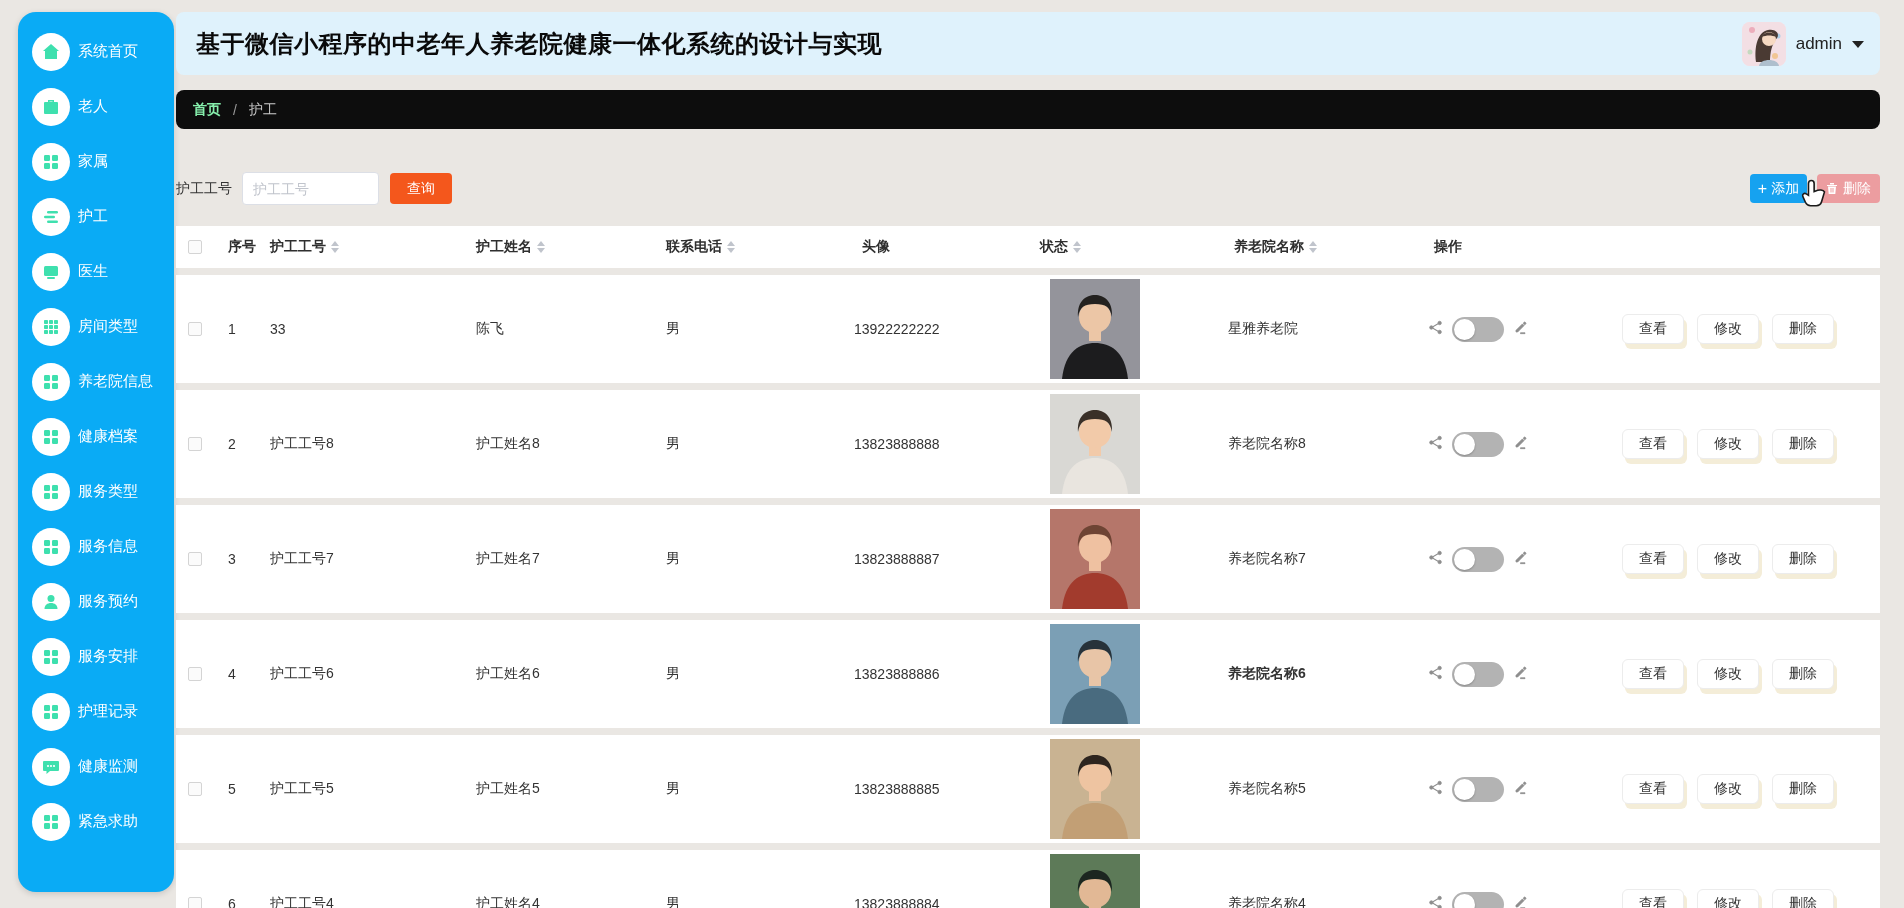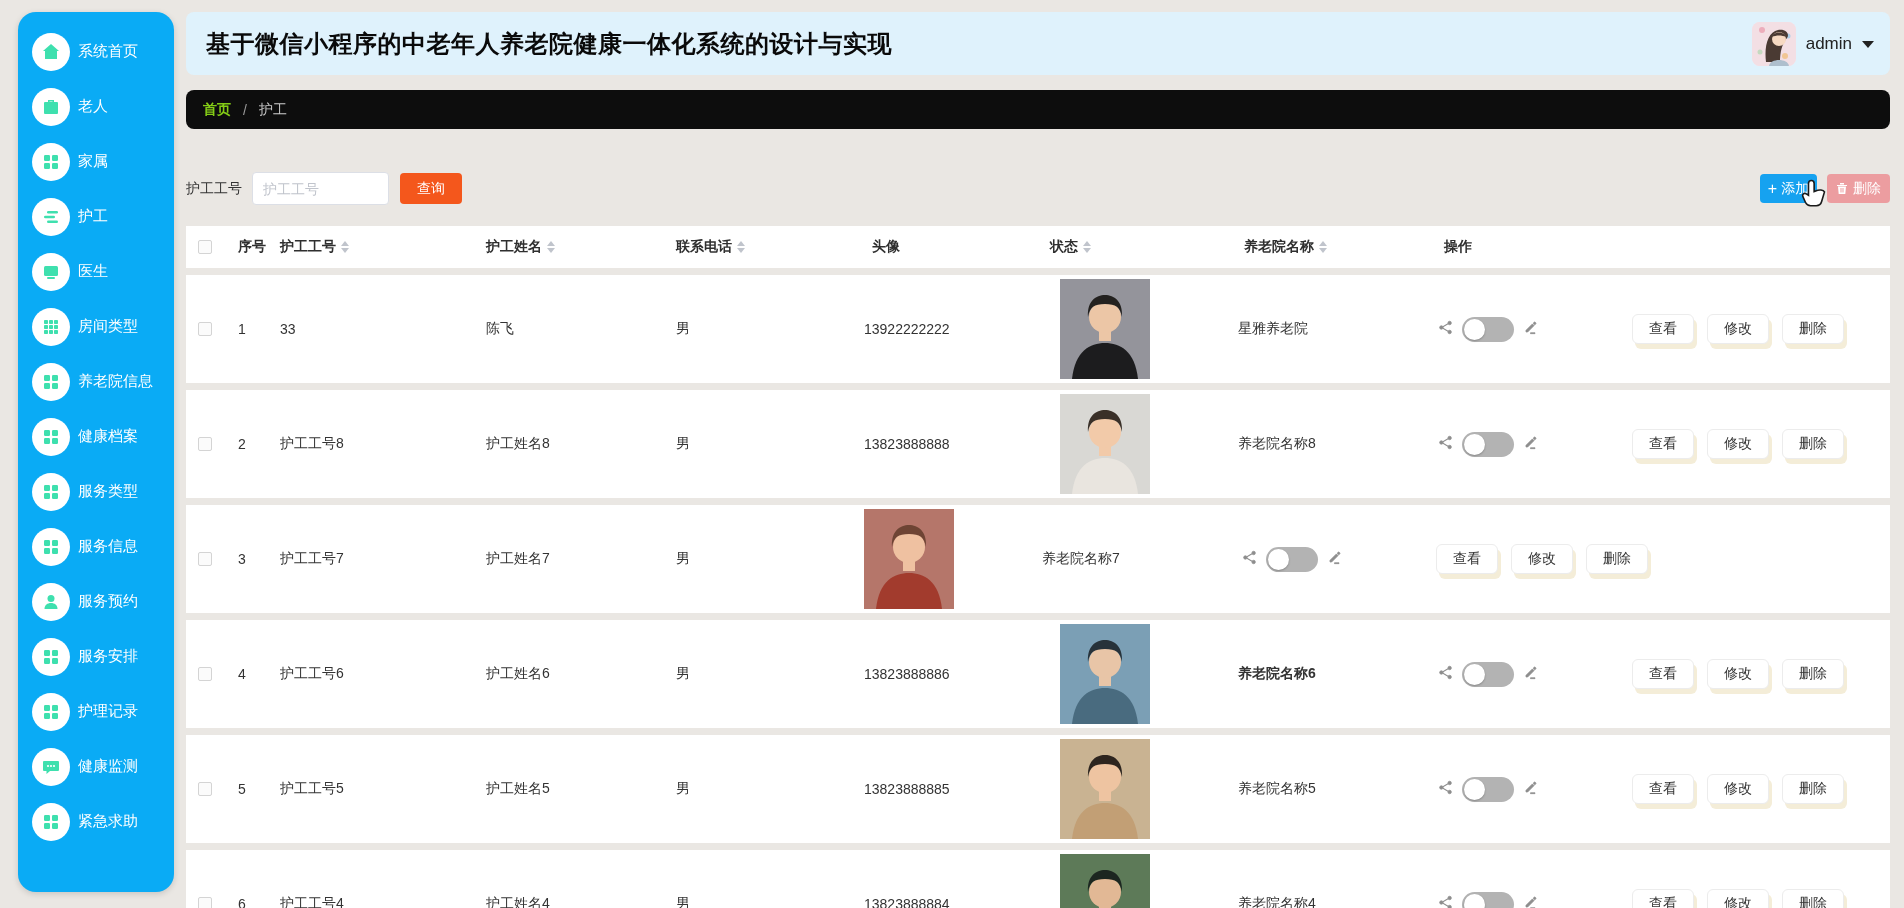--- a/index.html
+++ b/index.html
@@ -10,35 +10,35 @@
   .sidebar { position:absolute; left:18px; top:12px; width:156px; height:880px;
              background:var(--sidebar-blue,#0aabf5); border-radius:18px; padding-top:12px;
              box-shadow:0 2px 6px rgba(0,0,0,.15); }
   .s-item { height:55px; display:flex; align-items:center; padding-left:14px; cursor:pointer; }
   .s-ico { width:38px; height:38px; border-radius:50%; background:#fff; display:flex;
            align-items:center; justify-content:center; flex:0 0 38px; }
   .s-ico svg { width:20px; height:20px; fill:var(--mint,#3ee0ae); }
   .s-label { color:#fff; font-size:15px; margin-left:8px; white-space:nowrap; }
 
   
-  .main { position:absolute; left:186px; top:0; width:1704px; height:908px; }
+  .main { position:absolute; left:176px; top:0; width:1704px; height:908px; }
 
   .topbar { margin-top:12px; height:63px; background:var(--header-bg,#dff2fc); border-radius:8px;
             display:flex; align-items:center; padding:0 16px 0 20px; }
   .topbar h1 { font-size:24px; font-weight:bold; color:#0a0a0a; letter-spacing:.5px; }
   .admin { margin-left:auto; display:flex; align-items:center; gap:10px; cursor:pointer; }
   .admin-avatar { width:44px; height:44px; border-radius:8px; overflow:hidden; background:#f6e3e8; }
   .admin-avatar svg { width:100%; height:100%; display:block; }
   .admin-name { font-size:17px; color:#222; }
   .caret { width:0; height:0; border-left:6px solid transparent; border-right:6px solid transparent;
            border-top:7px solid #222; margin-top:2px; }
 
   .breadcrumb { margin-top:15px; height:39px; background:var(--bc-bg,#0d0d0d); border-radius:8px;
                 display:flex; align-items:center; padding-left:17px; gap:12px; }
-  .bc-home { color:#84cc16; font-size:14px; font-weight:bold; cursor:pointer; }
+  .bc-home { color:#86efac; font-size:14px; font-weight:bold; cursor:pointer; }
   .bc-sep  { color:#9a9a9a; font-size:14px; }
   .bc-cur  { color:#c9c9c9; font-size:14px; }
 
   
   .toolbar { margin-top:43px; height:33px; display:flex; align-items:center; }
   .tb-label { font-size:14px; color:#333; margin-right:10px; }
   .tb-input { width:137px; height:33px; border:1px solid #dcdfe6; border-radius:4px; background:#fff;
               padding:0 10px; font-size:14px; color:#333; outline:none; }
   .tb-input::placeholder { color:#c0c4cc; }
   .btn { border:none; border-radius:4px; color:#fff; font-size:14px; cursor:pointer;
@@ -429,20 +429,21 @@
         </div>
       </div>
       <div class="t-row">
         <div class="cell cell-chk" style="width: 44px; flex: 0 0 44px;">
           <span class="chk"></span>
         </div>
         <div class="cell" style="width: 42px; flex: 0 0 42px;">3</div>
         <div class="cell" style="width: 206px; flex: 0 0 206px;">护工工号7</div>
         <div class="cell" style="width: 190px; flex: 0 0 190px;">护工姓名7</div>
         <div class="cell" style="width: 188px; flex: 0 0 188px;">男</div>
+        <div class="cell" style="width: 196px; flex: 0 0 196px;">13823888887</div>
         <div class="cell" style="width: 178px; flex: 0 0 178px;">
           <div class="avatar-box">
             <svg viewBox="0 0 90 100" preserveAspectRatio="none">
               <rect width="90" height="100" fill="#b5766a"></rect>
               <path d="M12 100 C15 72 30 64 45 64 C60 64 75 72 78 100 Z" fill="#a23b2d"></path>
               <rect x="39" y="50" width="12" height="12" fill="#efc1a1"></rect>
               <circle cx="45" cy="38" r="16" fill="#efc1a1"></circle>
               <path d="M28 38 C27 22 36 16 45 16 C54 16 63 22 62 38 C60 28 56 25 45 25 C34 25 30 28 28 38 Z" fill="#6e4434"></path>
             </svg>
           </div>

